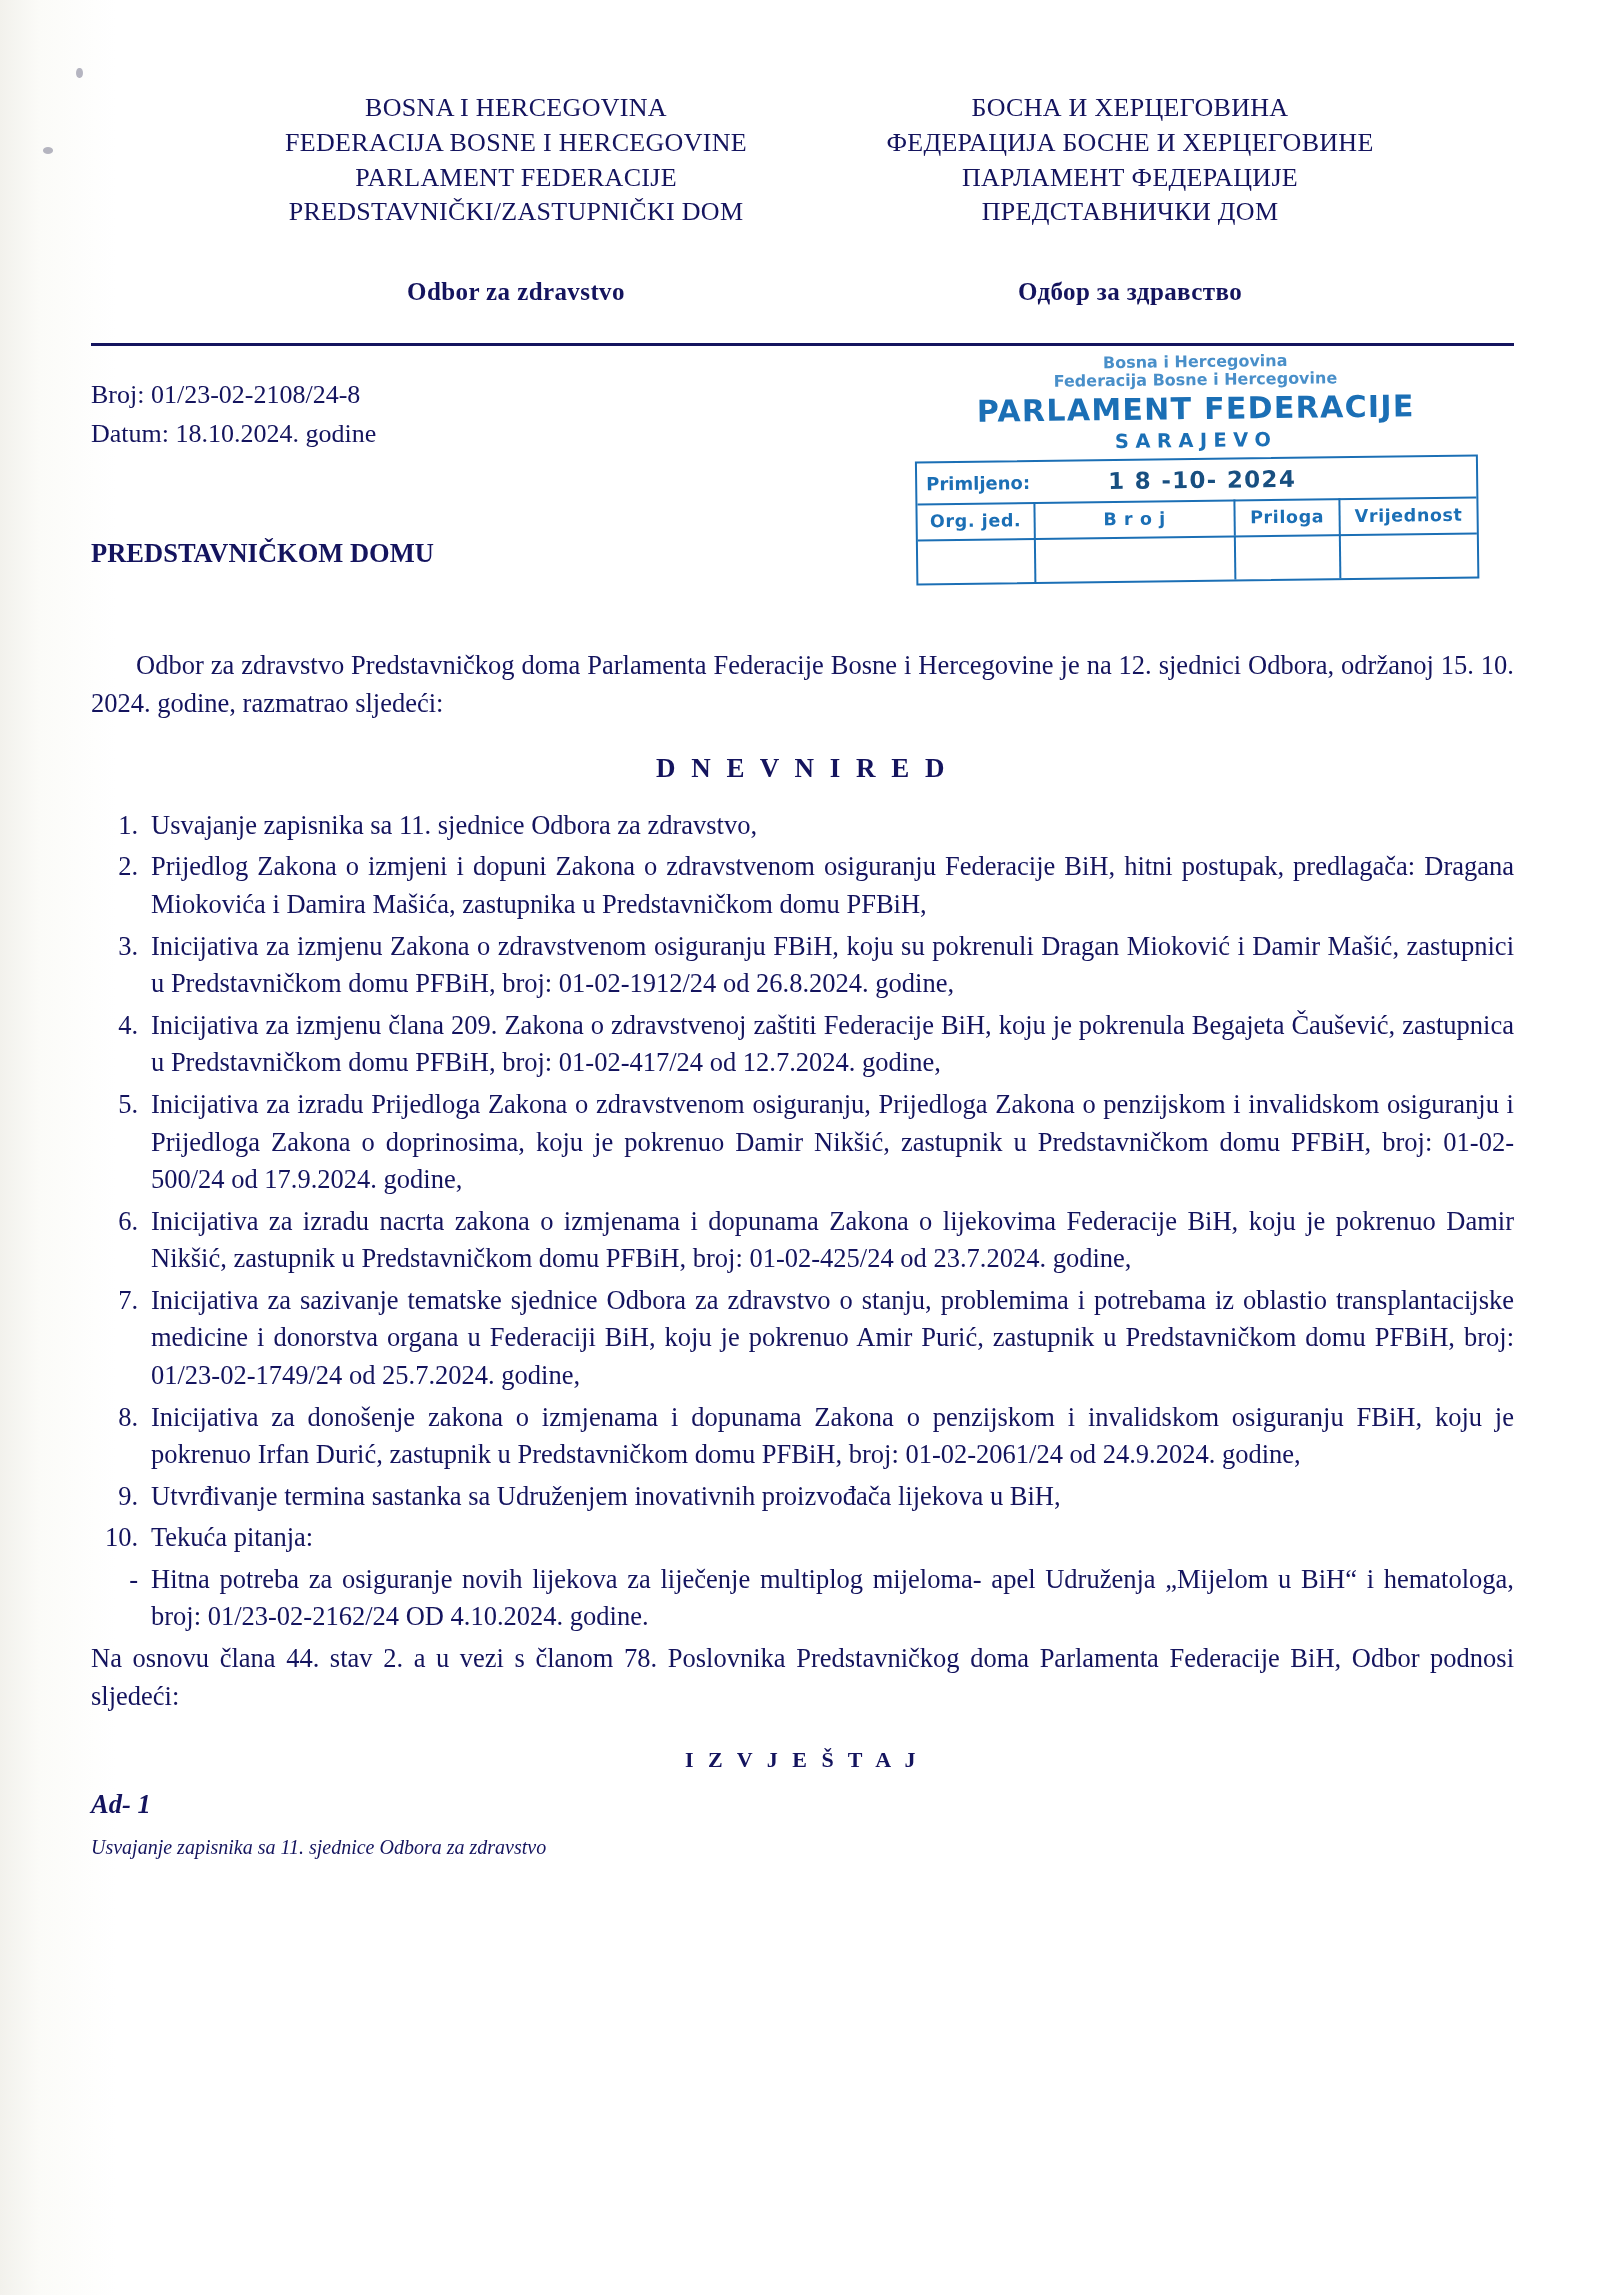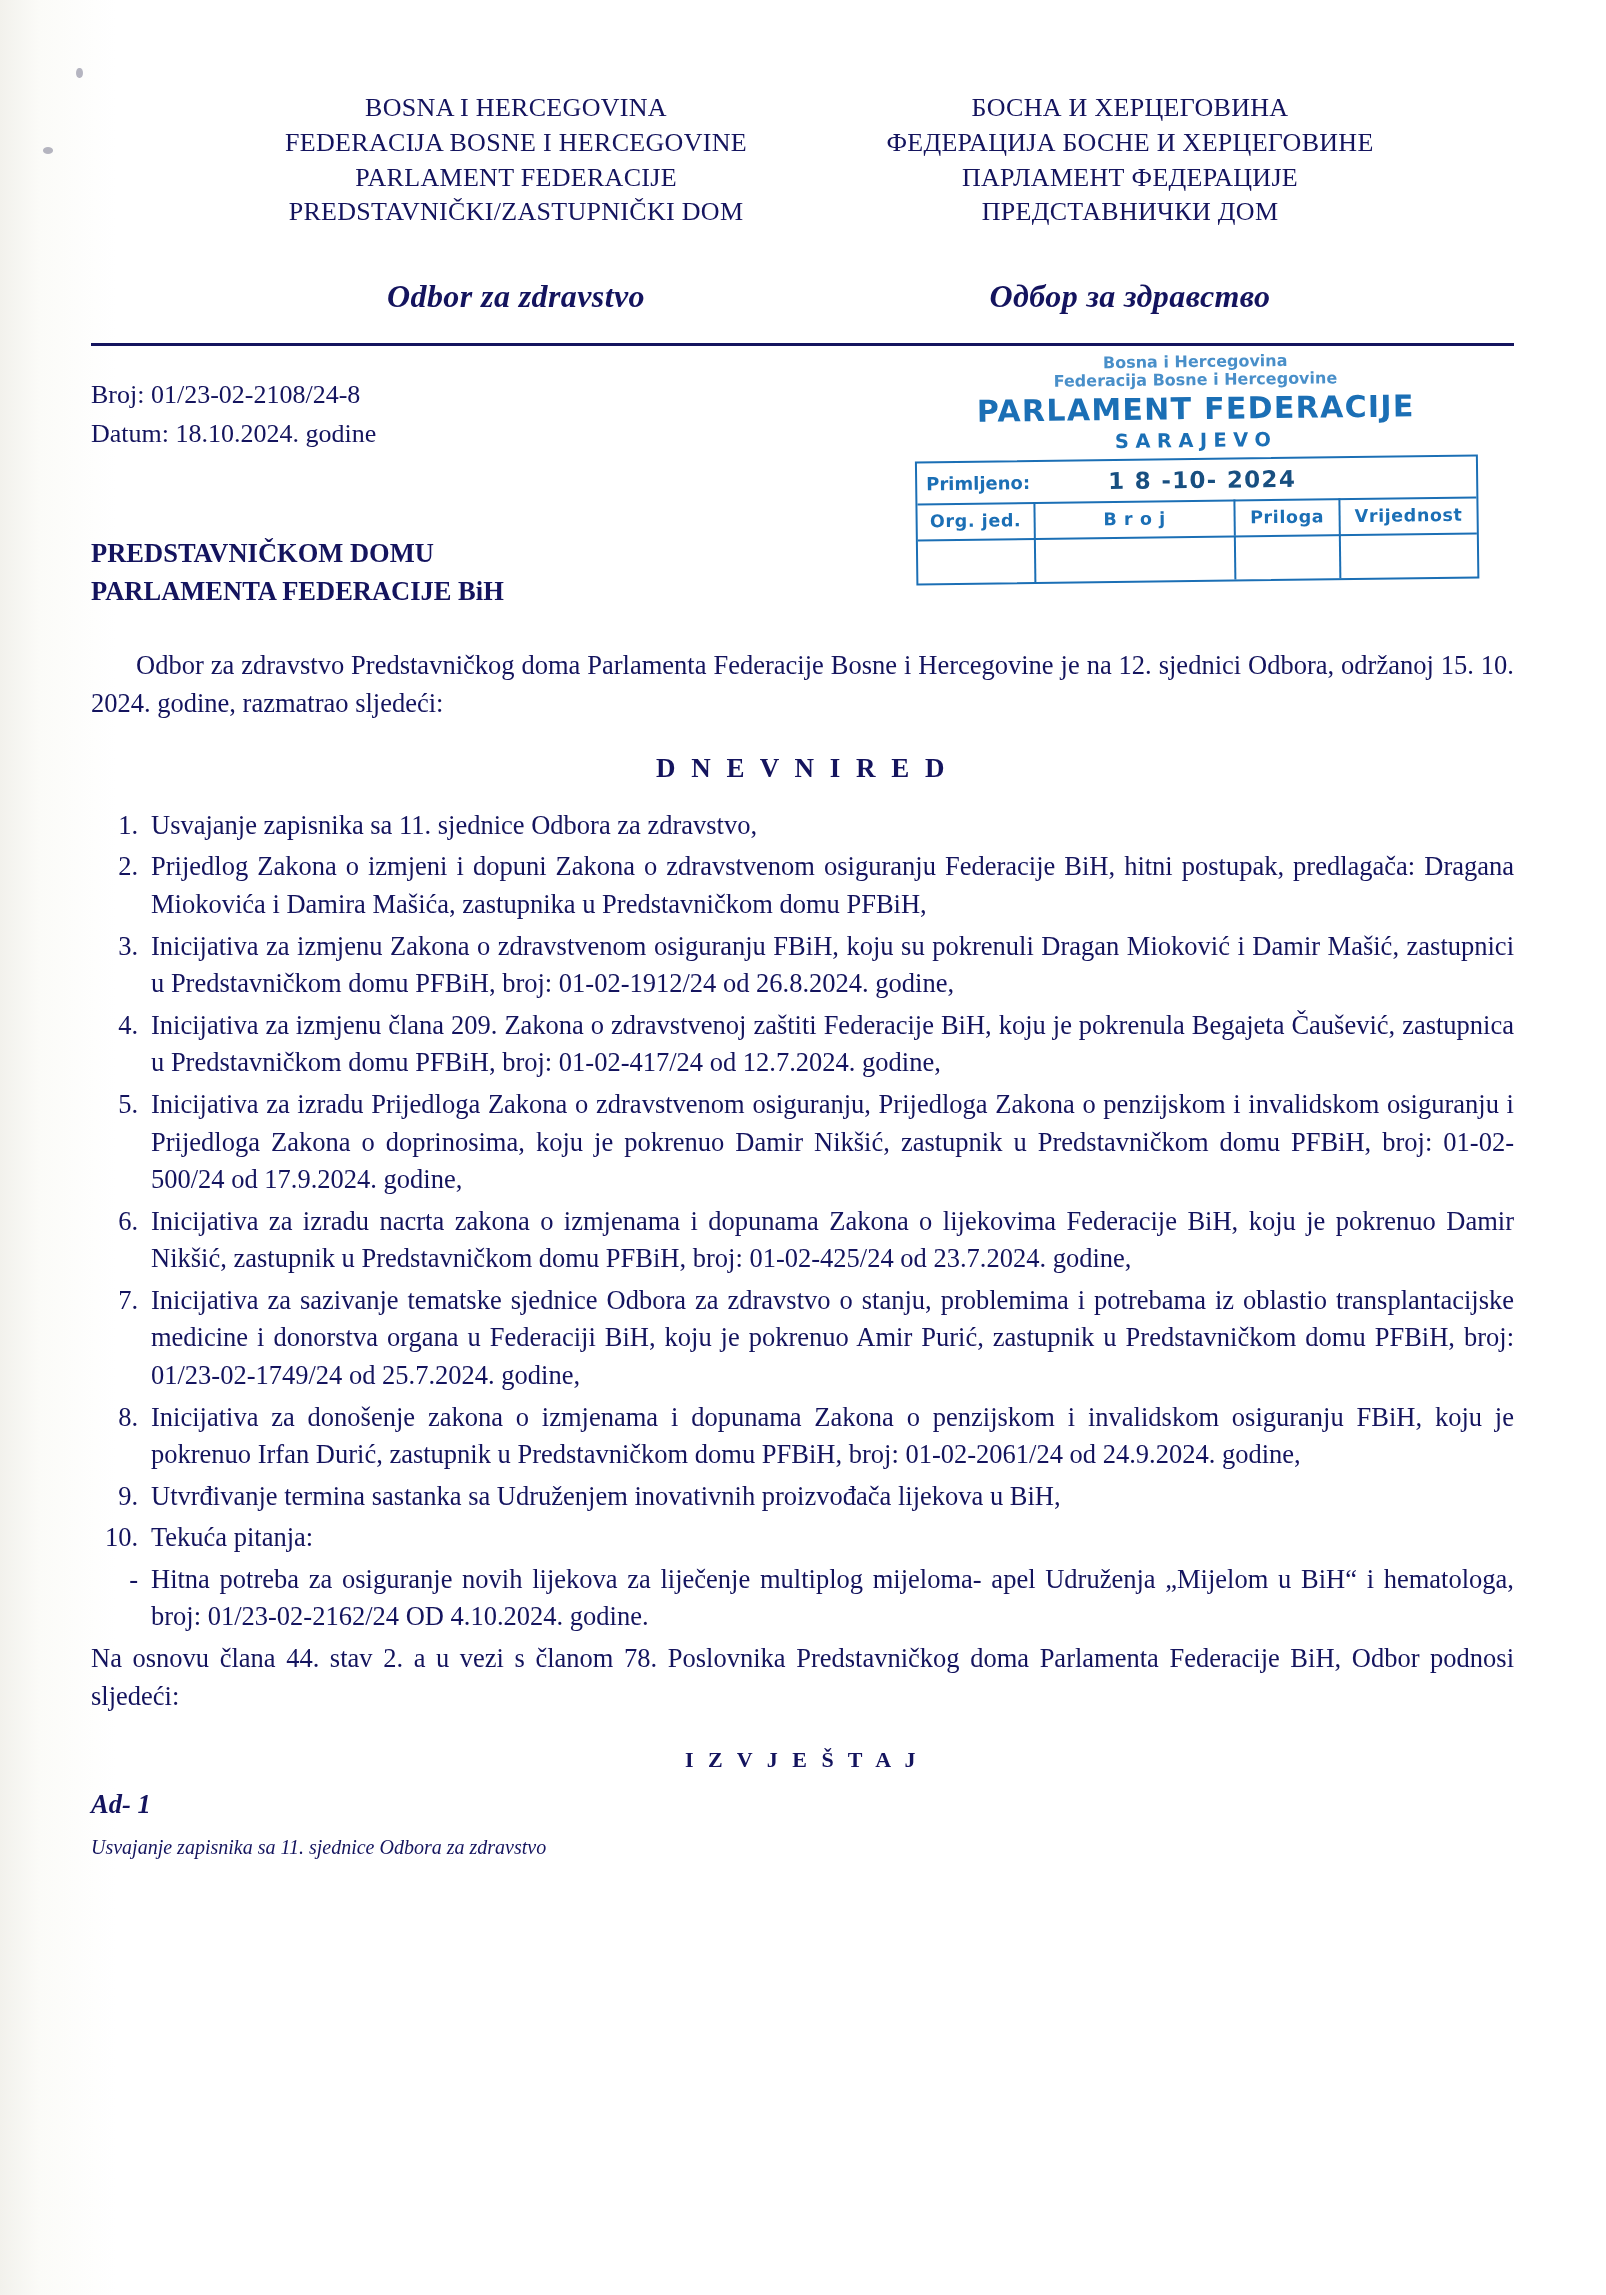--- a/index.html
+++ b/index.html
@@ -53,22 +53,21 @@
     position: absolute;
     top: 278px;
     left: 0;
     width: 1607px;
     display: flex;
     justify-content: center;
   }
   .subhdr-col {
     width: 569px;
     text-align: center;
-    font-size: 32px;
-    font-style: italic;
+    font-size: 25px;
     font-weight: bold;
     color: #14145e;
     letter-spacing: 0.4px;
   }
   .subhdr-col.left { margin-left: 39px; }
   .subhdr-col.right { margin-left: 45px; }
 
   .rule {
     position: absolute;
     top: 343px;
@@ -313,21 +312,20 @@
         <div class="sc sc1"></div>
         <div class="sc sc2"></div>
         <div class="sc sc3"></div>
         <div class="sc sc4"></div>
       </div>
     </div>
   </div>
 
   <div class="addressee">
     <div>PREDSTAVNIČKOM DOMU</div>
-    <div>PARLAMENTA FEDERACIJE BiH</div>
   </div>
 
   <div class="body-text">
     <div class="indent">Odbor za zdravstvo Predstavničkog doma Parlamenta Federacije Bosne i Hercegovine je na 12. sjednici Odbora, održanoj 15. 10. 2024. godine, razmatrao sljedeći:</div>
 
     <div class="centered-title">D N E V N I  R E D</div>
 
     <ol class="agenda">
       <li><span class="num">1.</span><span>Usvajanje zapisnika sa 11.  sjednice Odbora za zdravstvo,</span></li>
       <li><span class="num">2.</span><span>Prijedlog Zakona o izmjeni i dopuni Zakona o zdravstvenom osiguranju Federacije BiH, hitni postupak,  predlagača: Dragana Miokovića i Damira Mašića, zastupnika u Predstavničkom domu PFBiH,</span></li>

